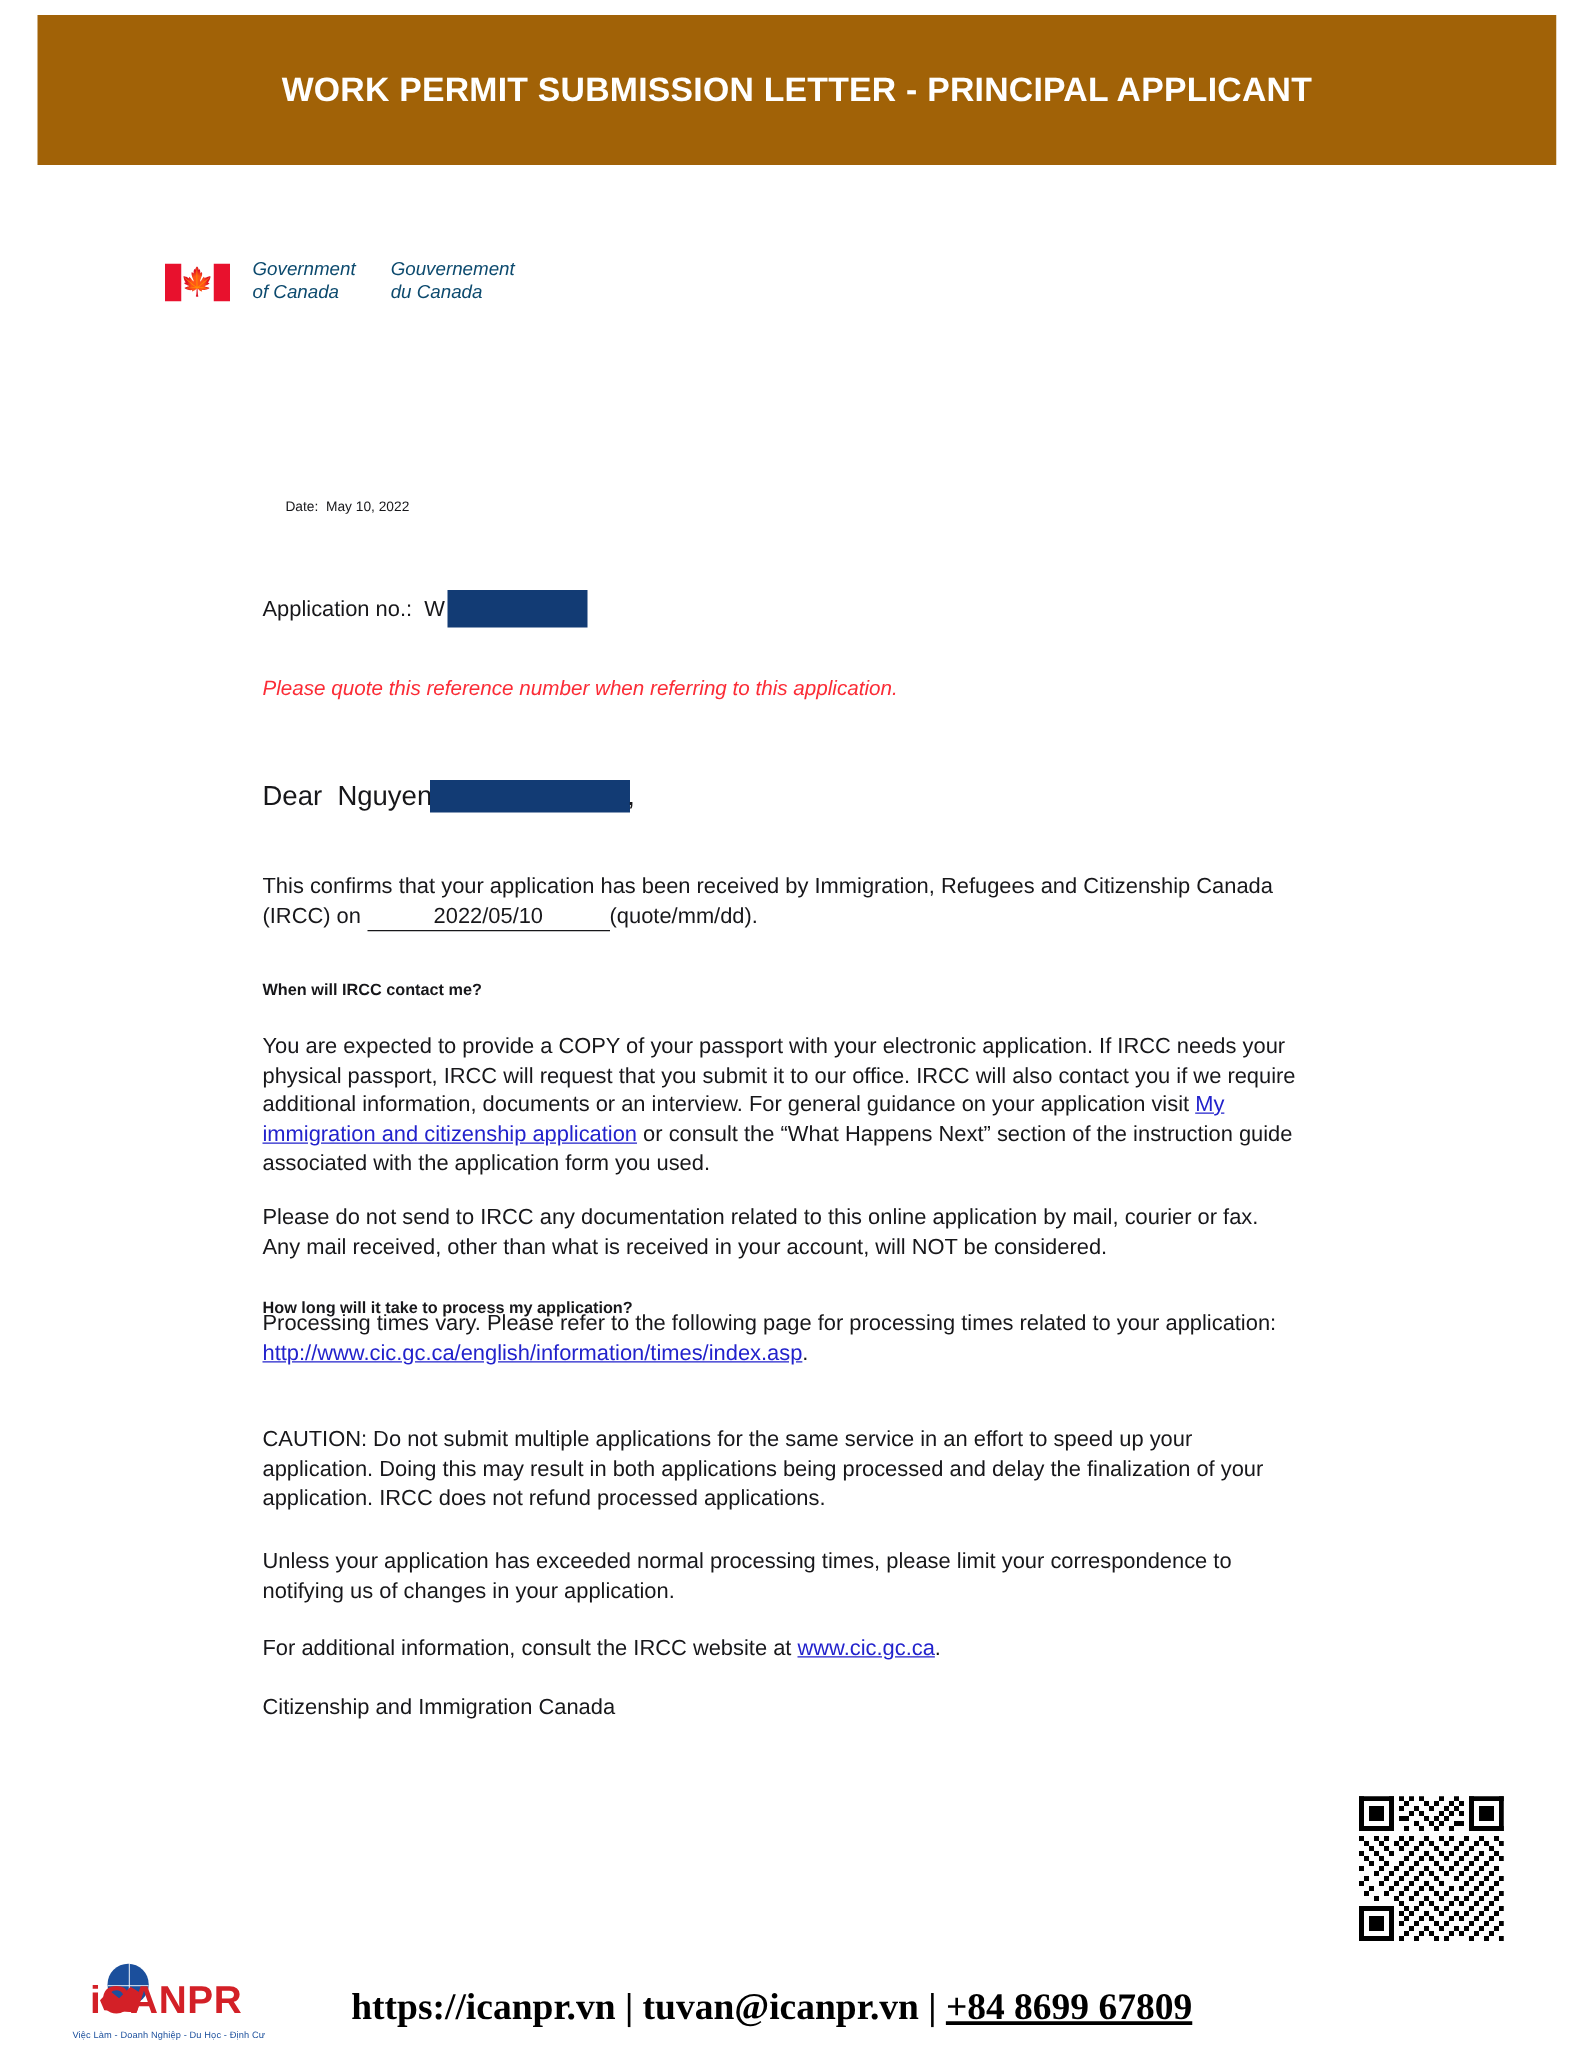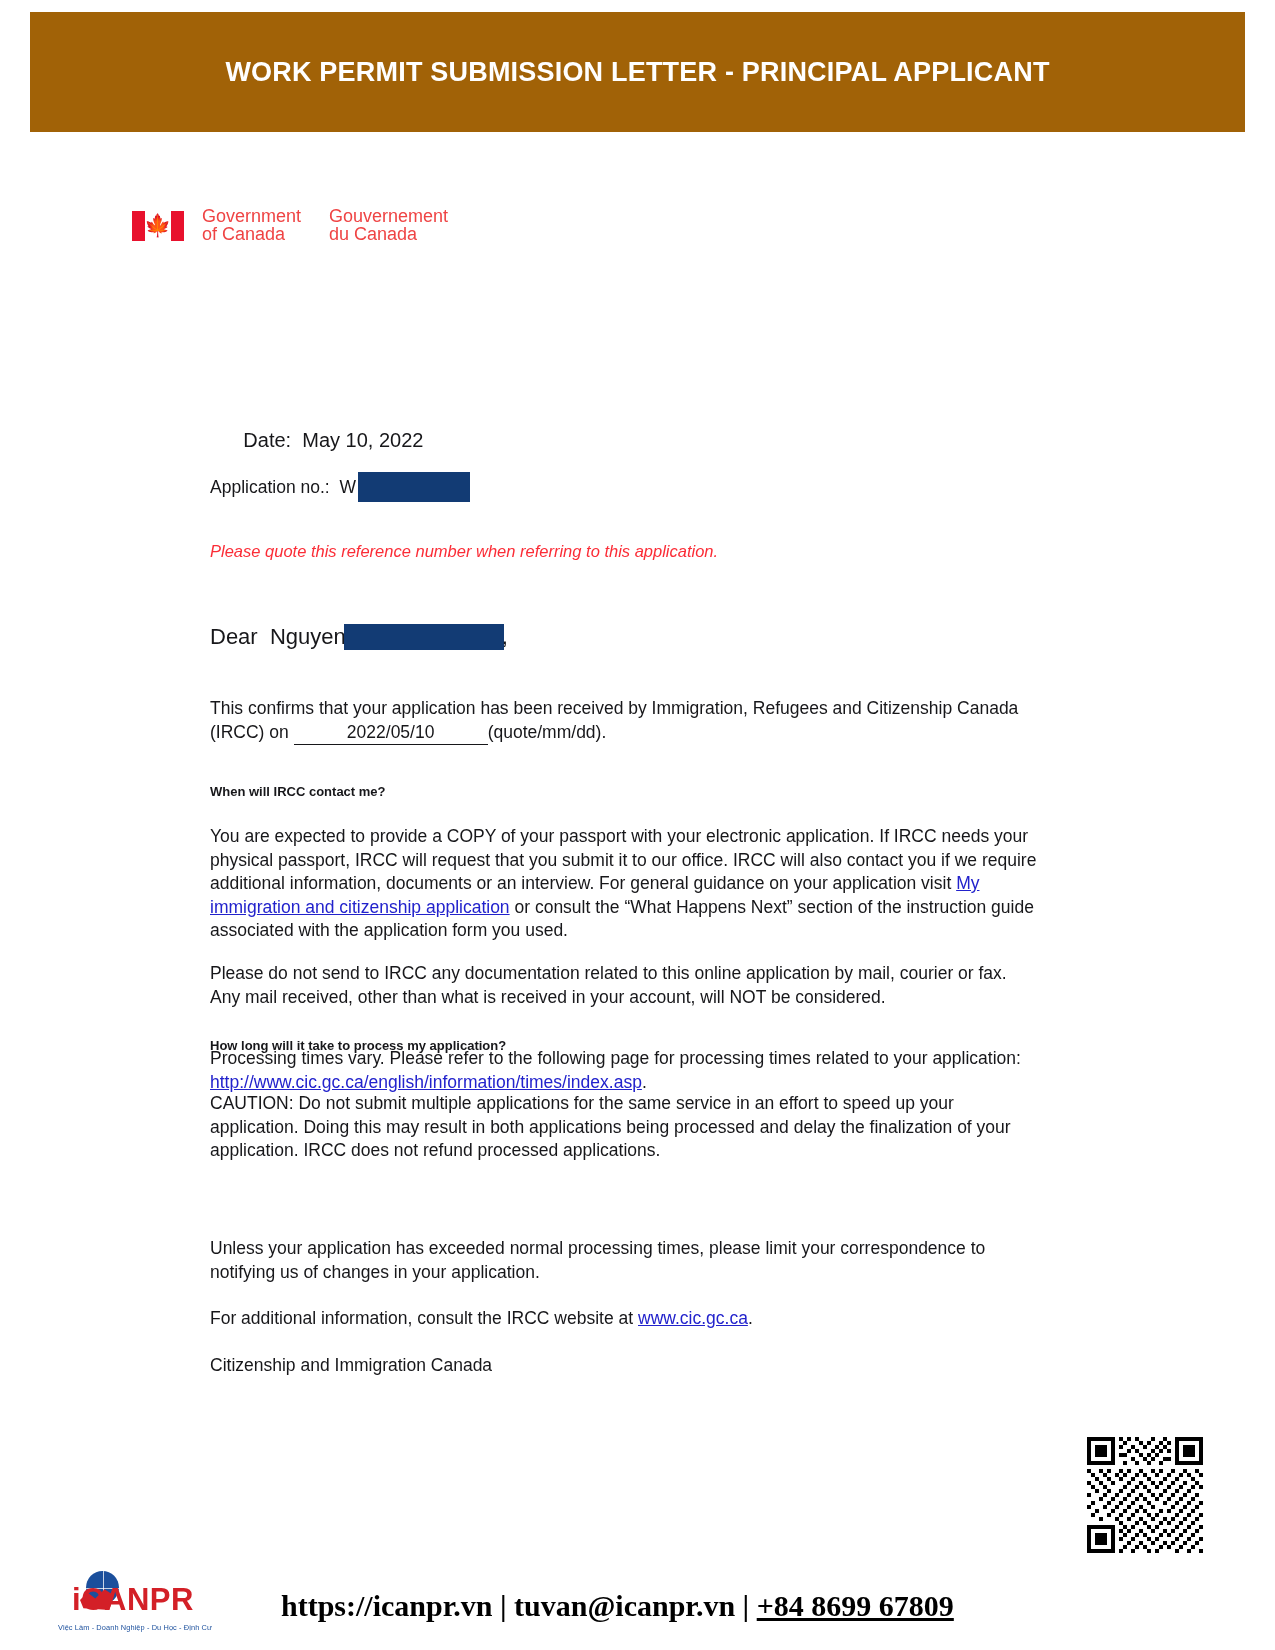--- a/index.html
+++ b/index.html
@@ -75,41 +75,42 @@
     position: absolute;
     left: 50%;
     top: 50%;
     transform: translate(-50%, -50%);
     font-size: 22px;
     line-height: 22px;
     color: #e8112d;
   }
   .goc-text {
     font-family: "Liberation Sans", sans-serif;
-    font-size: 18px;
+    font-size: 15px;
     line-height: 18px;
-    color: #ef4444;
+    color: #0c4a6e;
     white-space: pre-line;
     margin-right: 28px;
+    font-style: italic;
   }
 
   
   .body-block {
     position: absolute;
     left: 210px;
     top: 0;
     width: 830px;
     font-family: "Liberation Sans", sans-serif;
     color: #17171a;
   }
   .row-date {
     position: absolute;
-    top: 274px;
-    left: 0;
-    font-size: 20px;
+    top: 256px;
+    left: 0;
+    font-size: 11px;
     white-space: pre;
   }
   .row-appno {
     position: absolute;
     top: 340px;
     left: 0;
     font-size: 17.5px;
     display: flex;
     align-items: center;
     white-space: pre;
@@ -156,21 +157,21 @@
     font-size: 17.5px;
     line-height: 23.5px;
   }
   .para.p1     { top: 565px; }
   .head        { position:absolute; left:0; font-size:13px; font-weight:bold; line-height:23.5px; }
   .head.h1     { top: 648px; }
   .para.p2     { top: 693px; }
   .para.p3     { top: 830px; }
   .head.h2     { top: 902px; }
   .para.p4     { top: 915px; }
-  .para.p5     { top: 960px; }
+  .para.p5     { top: 1008px; }
   .para.p6     { top: 1105px; }
   .para.p7     { top: 1175px; }
   .para.p8     { top: 1222px; }
 
   .link {
     color: #2222cc;
     text-decoration: underline;
   }
   .blank-field {
     display: inline-block;

